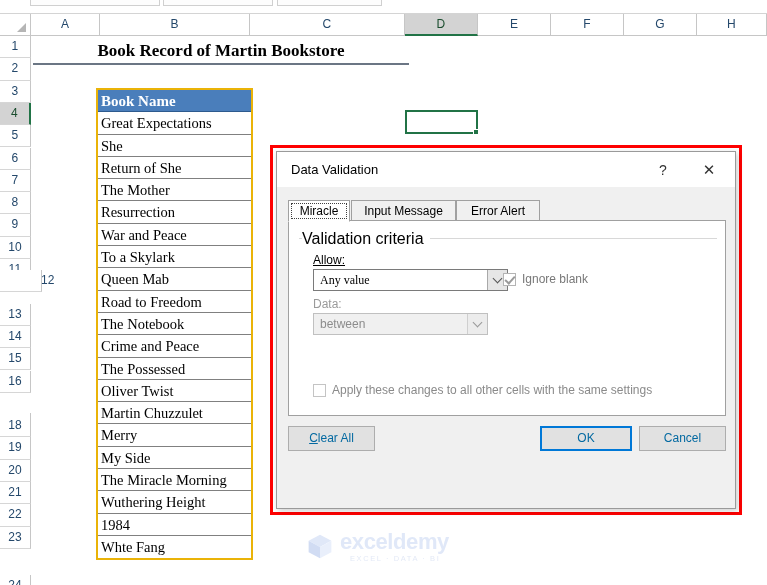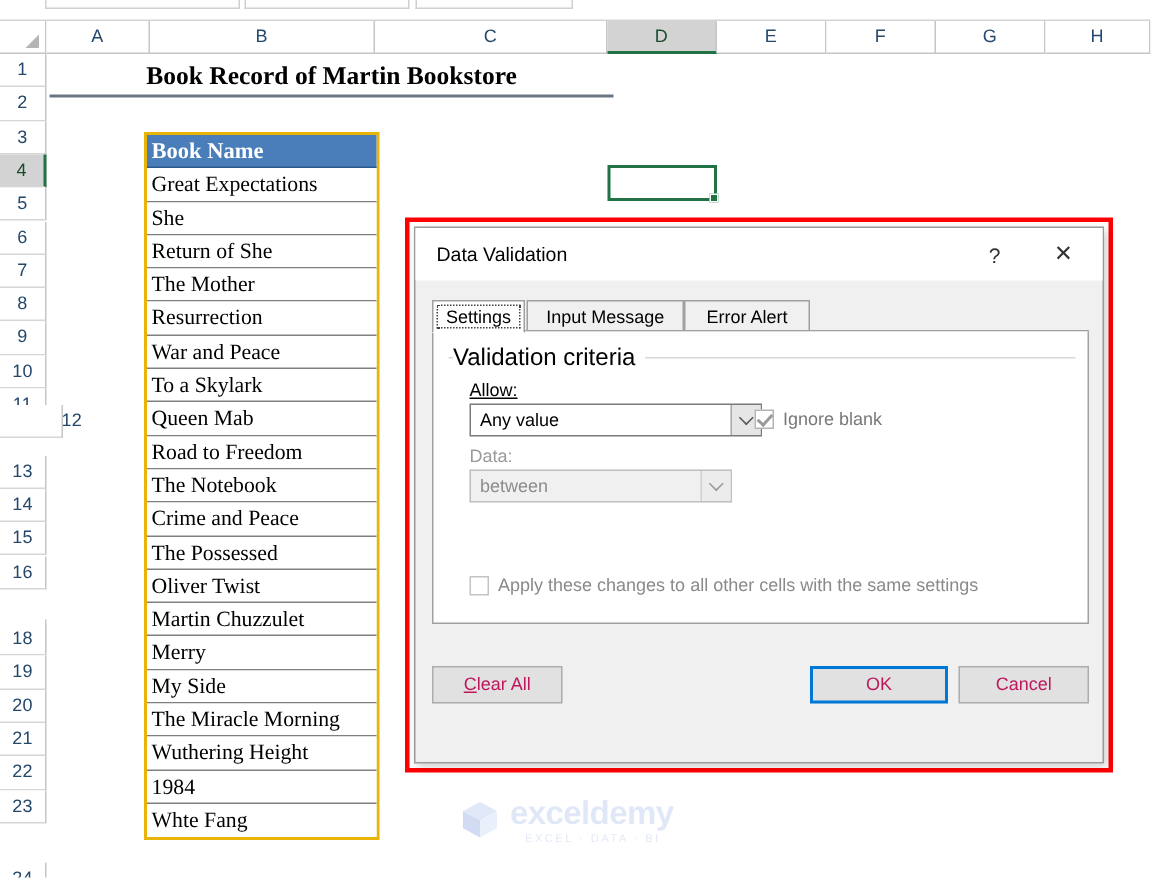--- a/index.html
+++ b/index.html
@@ -349,25 +349,24 @@
   .apply-row .chk-box { border-color: #c4c4c4; }
   .apply-row .chk-label { color: #8a8a8a; }
 
   
   .btn {
     position: absolute;
     height: 25px;
     background: #e1e1e1;
     border: 1px solid #adadad;
     font-size: 12px;
-    color: #be185d;
+    color: #0369a1;
     text-align: center;
     line-height: 23px;
     cursor: default;
-    margin-top: 18px;
   }
   .btn.focus {
     border: 2px solid #0078d7;
     line-height: 21px;
     background: #e1e1e1;
   }
   .btn u { text-decoration: underline; }
 
   
   .watermark {
@@ -488,40 +487,40 @@
   <div class="dialog">
 
     <div class="dlg-titlebar">
       <div class="dlg-title">Data Validation</div>
       <div class="dlg-help">?</div>
       <div class="dlg-close">✕</div>
     </div>
 
     <div class="tabstrip">
       <div class="tab active" style="left:0px; width:62px;">
-        <span>Settings</span>
+        <span>Miracle</span>
         <span class="tab-focus"></span>
       </div>
       <div class="tab" style="left:63px; width:105px;">
         <span>Input Message</span>
       </div>
       <div class="tab" style="left:168px; width:84px;">
         <span>Error Alert</span>
       </div>
     </div>
 
     <div class="tab-body">
 
       <div class="group-rule"></div>
       <div class="group-label">Validation criteria</div>
 
       <div class="fld-label" style="left:24px; top:32px;">
         <u>Allow:</u>
       </div>
-      <div class="combo" style="left:24px; top:48px; width:195px;">
+      <div class="combo" style="left:24px; top:48px; width:195px;font-family:Liberation Serif, serif;">
         <span>Any value</span>
         <span class="combo-btn">
           <span class="chev"></span>
         </span>
       </div>
 
       <div class="chk-row" style="left:214px; top:51px;">
         <span class="chk-box checked"></span>
         <span class="chk-label">Ignore blank</span>
       </div>

